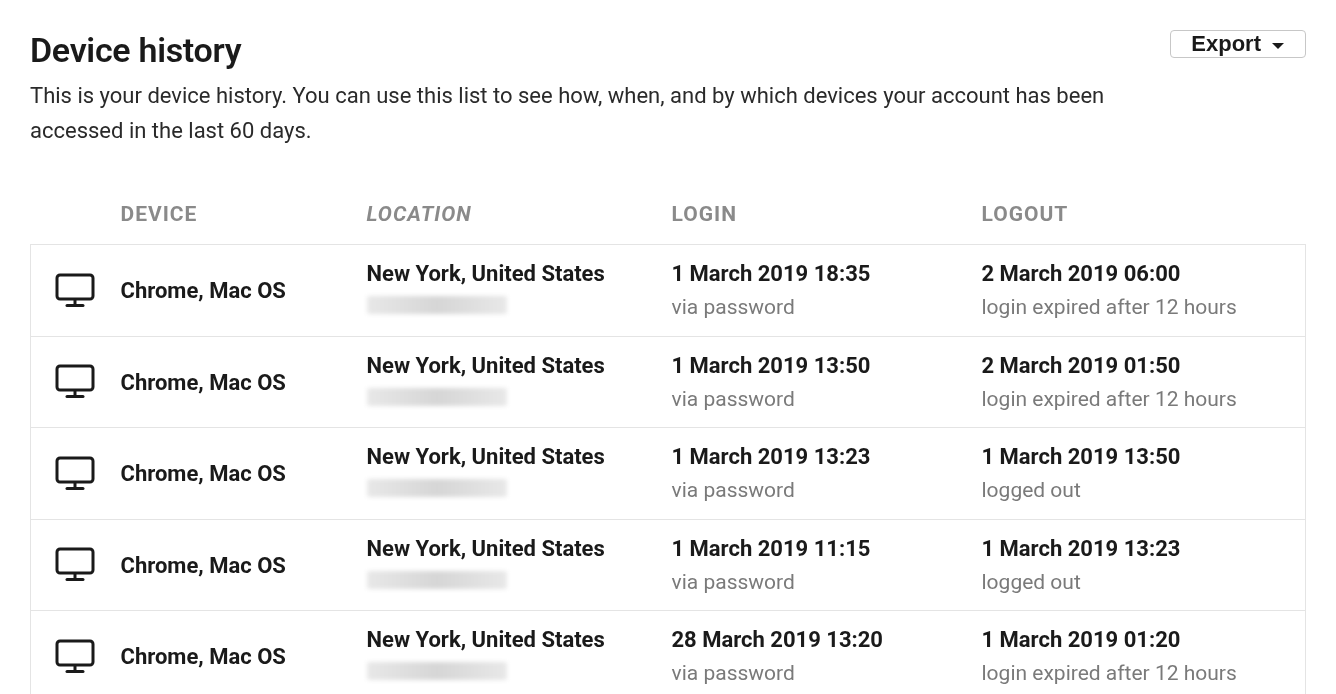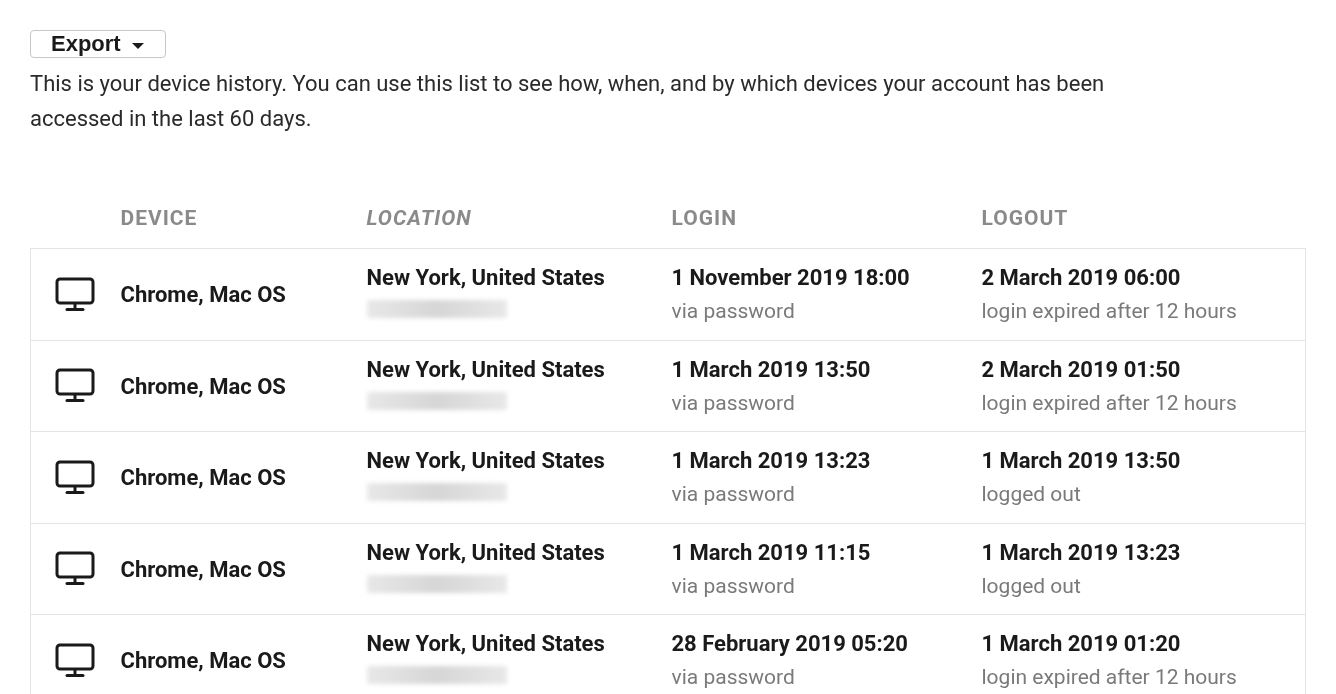--- a/index.html
+++ b/index.html
@@ -38,21 +38,21 @@
       border-radius: 4px;
       cursor: pointer;
     }
     .chevron-down {
       display: inline-block;
     }
     .description {
       font-size: 22px;
       line-height: 1.6;
       color: #2a2a2a;
-      margin-bottom: 56px;
+      margin-bottom: 40px;
       max-width: 1120px;
     }
     .table {
       width: 100%;
       border-collapse: collapse;
     }
     .table-header-row th {
       text-align: left;
       font-size: 21px;
       font-weight: 700;
@@ -128,20 +128,21 @@
       margin-top: 6px;
     }
     .monitor-icon svg {
       display: block;
     }
   </style>
 </head>
 <body>
 
 <div class="header-row">
+  <h1 class="page-title">Device history</h1>
   <button class="export-button">
     <span>Export</span>
     <span class="chevron-down">
       <svg width="14" height="9" viewBox="0 0 14 9">
           <path d="M1 1 L7 7 L13 1 Z" fill="#1a1a1a"></path>
         </svg>
     </span>
   </button>
 </div>
 
@@ -170,21 +171,21 @@
       </span>
     </td>
     <td class="cell-device">
       <span>Chrome, Mac OS</span>
     </td>
     <td class="cell-location">
       <span class="primary-text">New York, United States</span>
       <span class="redacted"></span>
     </td>
     <td class="cell-login">
-      <span class="primary-text">1 November 2019 18:00</span>
+      <span class="primary-text">1 March 2019 18:35</span>
       <span class="secondary-text">via password</span>
     </td>
     <td>
       <span class="primary-text">2 March 2019 06:00</span>
       <span class="secondary-text">login expired after 12 hours</span>
     </td>
   </tr>
 
   <tr>
     <td class="cell-icon">
@@ -278,21 +279,21 @@
       </span>
     </td>
     <td class="cell-device">
       <span>Chrome, Mac OS</span>
     </td>
     <td class="cell-location">
       <span class="primary-text">New York, United States</span>
       <span class="redacted"></span>
     </td>
     <td class="cell-login">
-      <span class="primary-text">28 February 2019 05:20</span>
+      <span class="primary-text">28 March 2019 13:20</span>
       <span class="secondary-text">via password</span>
     </td>
     <td>
       <span class="primary-text">1 March 2019 01:20</span>
       <span class="secondary-text">login expired after 12 hours</span>
     </td>
   </tr>
 </tbody>
 </table>
 

